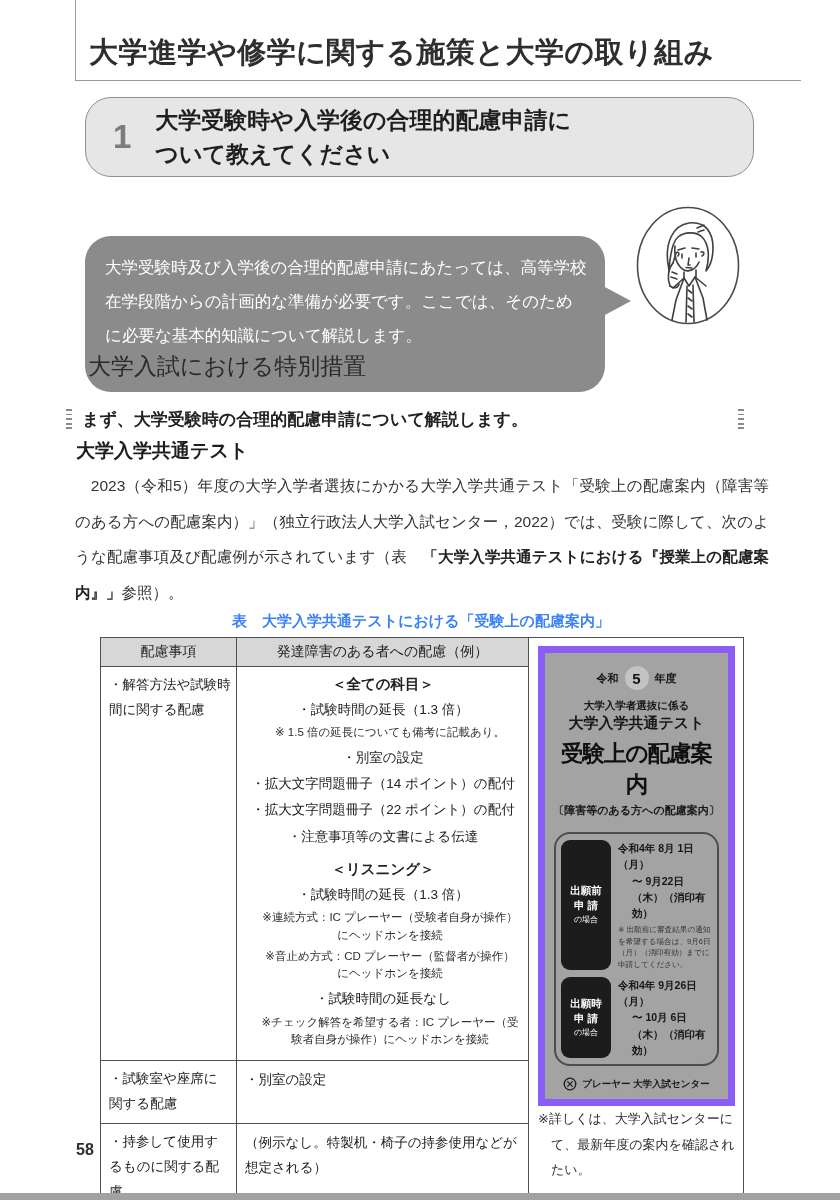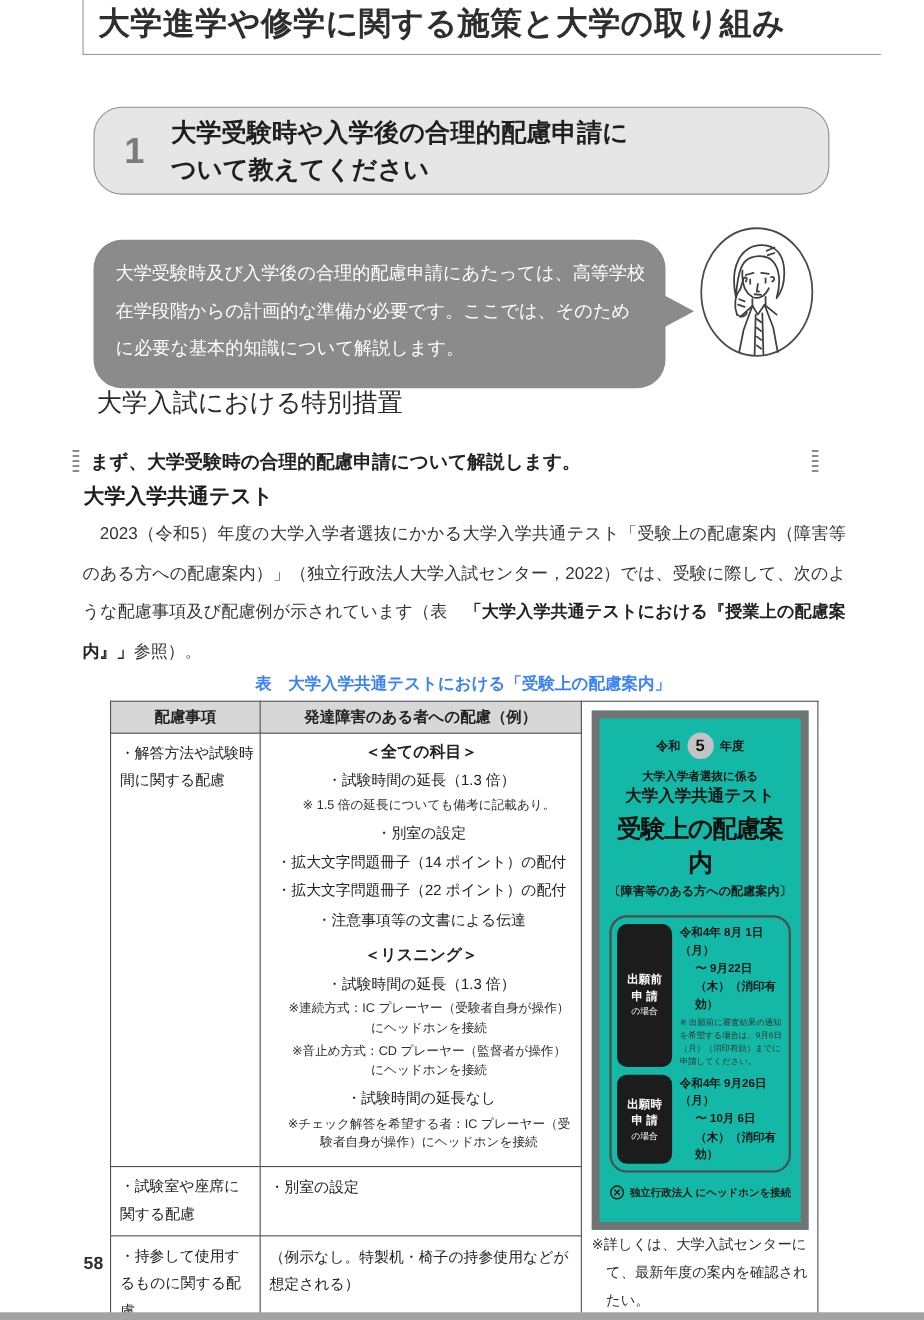--- a/index.html
+++ b/index.html
@@ -1,34 +1,34 @@
 <!DOCTYPE html>
 <html><head>
 <meta charset="utf-8">
 <style>
   html,body { margin:0; padding:0; }
   body { width:840px; height:1200px; background:#ffffff; overflow:hidden;
          font-family:"Liberation Sans","DejaVu Sans",sans-serif; color:#2b2b2b; }
   .page { position:relative; width:840px; height:1200px; }
 
   
-  .title-block { position:absolute; left:75px; top:0; width:726px; height:50px;
+  .title-block { position:absolute; left:75px; top:0; width:726px; height:81px;
     border-left:1.5px solid #9b9b9b; border-bottom:1.5px solid #9b9b9b;
     display:flex; align-items:flex-end; padding:0 0 7px 13px; box-sizing:border-box; }
   .title-block .t { font-size:29px; font-weight:700; color:#2e2e2e; letter-spacing:.5px; }
 
   
   .section1 { position:absolute; left:85px; top:97px; width:669px; height:80px;
     background:#e6e6e6; border:1.2px solid #8f8f8f; border-radius:26px;
     display:flex; align-items:center; box-sizing:border-box; }
   .section1 .num { font-size:33px; font-weight:700; color:#7c7c7c; margin:0 24px 0 27px; }
   .section1 .txt { font-size:23px; font-weight:700; color:#1f1f1f; line-height:1.5; }
 
   
-  .bubble { position:absolute; left:85px; top:218px; width:520px; height:135px;
+  .bubble { position:absolute; left:85px; top:236px; width:520px; height:156px;
     background:#8b8b8b; border-radius:26px; box-sizing:border-box;
     padding:15px 18px 0 20px; color:#fff; font-size:16.5px; line-height:2.05; font-weight:500; }
   .bubble::after { content:""; position:absolute; right:-26px; top:50px;
     border-left:28px solid #8b8b8b; border-top:15px solid transparent; border-bottom:15px solid transparent; }
   .avatar { position:absolute; left:636px; top:206px; width:104px; height:120px; }
 
   
   .h1 { position:absolute; left:88px; top:351px; font-size:23px; font-weight:500; color:#2a2a2a; }
   .lead { position:absolute; left:66px; top:408px; width:678px; display:flex; align-items:center; }
   .tick { width:6px; height:21px;
@@ -39,32 +39,32 @@
 
   .para { position:absolute; left:75px; top:468px; width:694px; font-size:15.5px;
     line-height:2.3; text-align:justify; color:#333; }
   .para .b { font-weight:700; color:#222; }
 
   
   .caption { position:absolute; left:100px; top:612px; width:642px; text-align:center;
     font-size:15px; font-weight:700; color:#3b82f6; }
   .tbl { position:absolute; left:100px; top:637px; width:643px; border-collapse:collapse; table-layout:fixed; }
   .tbl th,.tbl td { border:1.2px solid #4f4f4f; vertical-align:top; box-sizing:border-box; }
-  .tbl th { background:#d7d7d7; font-size:14px; font-weight:700; text-align:center; padding:5px 2px; color:#222; }
+  .tbl th { background:#d7d7d7; font-size:14px; font-weight:400; text-align:center; padding:5px 2px; color:#222; }
   .cell-item { font-size:13.5px; line-height:1.85; padding:6px 5px 6px 8px; color:#222; }
   .cell-ex { padding:2px 8px 8px 9px; color:#222;text-align:center; }
   .cell-ex .group { font-size:14.5px; font-weight:700; line-height:1.7; margin-top:7px; }
   .cell-ex .group.first { margin-top:3px; }
   .cell-ex .bullet { font-size:13.5px; line-height:1.95; }
   .cell-ex .note { font-size:11.5px; line-height:1.55; padding-left:14px; margin:1px 0 3px; color:#2e2e2e; }
   .cell-ex2 { font-size:13.5px; line-height:1.85; padding:7px 8px; color:#222; }
 
   
   .cell-side { padding:8px 8px 8px 9px; }
-  .pamphlet { border:7px solid #737373; background:#14b8a6; padding:13px 7px 20px; text-align:center; }
+  .pamphlet { border:7px solid #8b5cf6; background:#a3a3a3; padding:13px 7px 8px; text-align:center; }
   .era { display:flex; justify-content:center; align-items:center; gap:6px; font-size:11px; font-weight:700; color:#161616; }
   .era .circle { width:24px; height:24px; border-radius:50%; background:#c3c3c3; color:#141414;
     font-size:15px; font-weight:700; display:flex; align-items:center; justify-content:center; }
   .p-sub1 { font-size:10.5px; font-weight:700; margin-top:9px; color:#161616; }
   .p-sub2 { font-size:15px; font-weight:700; margin-top:1px; color:#161616; }
   .p-title { font-size:22.5px; font-weight:700; margin-top:5px; letter-spacing:-1px; color:#0f0f0f; }
   .p-sub3 { font-size:11px; font-weight:700; margin-top:3px; color:#161616; }
   .apps { margin:14px 2px 0; border:2px solid #4d4d4d; border-radius:16px; padding:6px 5px; }
   .app { display:flex; align-items:stretch; text-align:left; }
   .app + .app { margin-top:7px; }
@@ -200,21 +200,21 @@
                 <div class="app-period second">〜 10月 6日（木）（消印有効）</div>
               </div>
             </div>
           </div>
 
           <div class="publisher">
             <svg width="14" height="14" viewBox="0 0 14 14">
               <circle cx="7" cy="7" r="5.8" fill="none" stroke="#1a1a1a" stroke-width="1.3"></circle>
               <path d="M4.4,4.4 L9.6,9.6 M9.6,4.4 L4.4,9.6" stroke="#1a1a1a" stroke-width="1.2"></path>
             </svg>
-            <span>独立行政法人 にヘッドホンを接続</span>
+            <span>プレーヤー 大学入試センター</span>
           </div>
         </div>
         <div class="side-note">※詳しくは、大学入試センターにて、最新年度の案内を確認されたい。</div>
       </td>
     </tr>
     <tr>
       <td class="cell-item">・解答方法や試験時間に関する配慮</td>
       <td class="cell-ex">
         <div class="group first">＜全ての科目＞</div>
         <div class="bullet">・試験時間の延長（1.3 倍）</div>

